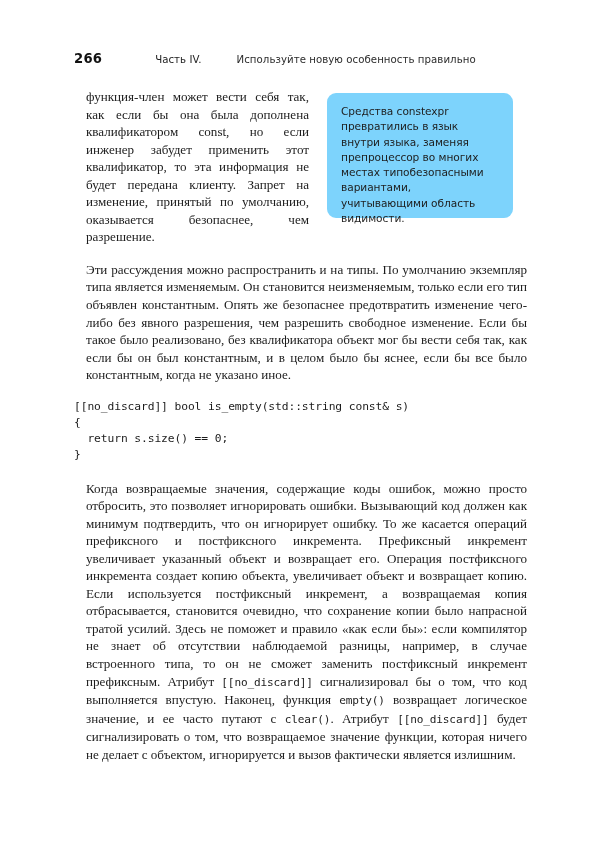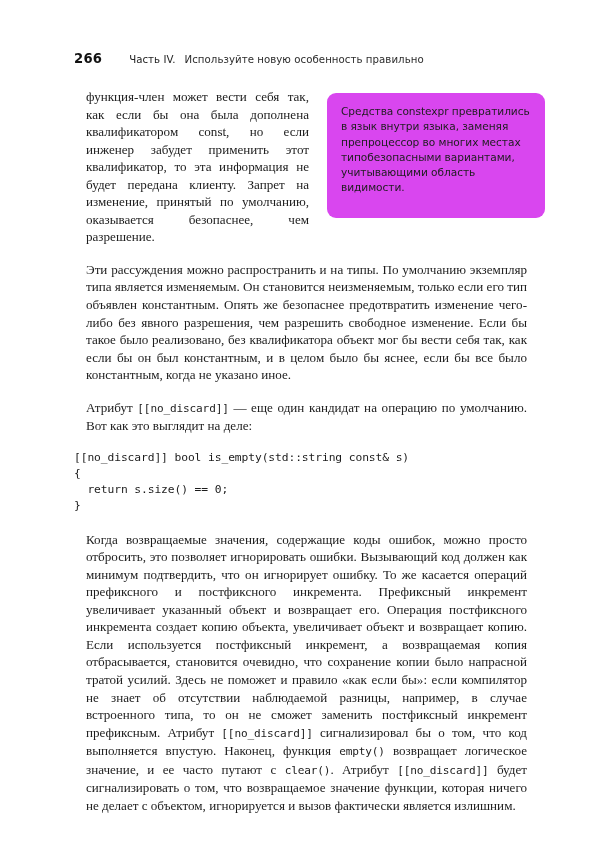--- a/index.html
+++ b/index.html
@@ -29,20 +29,21 @@
     position: absolute;
     left: 74px;
     top: 51px;
     width: 470px;
     white-space: nowrap;
     font-family: "DejaVu Sans", sans-serif;
     font-size: 10.2px;
     color: #232323;
     display: flex;
     align-items: baseline;
+    gap: 26px;
   }
   .runhead .folio {
     font-weight: bold;
     font-size: 13.2px;
     letter-spacing: 0.2px;
     margin-right: 27px;
     color: #111111;
   }
   .runhead .part {
     font-weight: normal;
@@ -84,24 +85,24 @@
     width: 218px;
     height: 131px;
     margin: 5px 0 8px 18px;
     shape-outside: content-box;
   }
 
   .callout {
     position: absolute;
     left: 327px;
     top: 93px;
-    width: 218px;
+    width: 186px;
     height: 125px;
     box-sizing: border-box;
-    background: #d946ef;
+    background: #7dd3fc;
     border-radius: 9px;
     padding: 11px 15px 10px 14px;
   }
   .callout-text {
     margin: 0;
     font-family: "DejaVu Sans", sans-serif;
     font-size: 10.6px;
     line-height: 15.3px;
     color: #1d1d1d;
     letter-spacing: -0.05px;
@@ -142,21 +143,20 @@
   </div>
 
   <div class="body-col">
 
     <p class="para">
       <span class="sidebar-float"></span><span>функция-член может вести себя так, как если бы она была дополнена квалификатором const, но если инженер забудет применить этот квалификатор, то эта информация не будет передана клиенту. Запрет на изменение, принятый по умолчанию, оказывается безопаснее, чем разрешение.</span>
     </p>
 
     <p class="para">Эти рассуждения можно распространить и на типы. По умолчанию экземпляр типа является изменяемым. Он становится неизменяемым, только если его тип объявлен константным. Опять же безопаснее предотвратить изменение чего-либо без явного разрешения, чем разрешить свободное изменение. Если бы такое было реализовано, без квалификатора объект мог бы вести себя так, как если бы он был константным, и в целом было бы яснее, если бы все было константным, когда не указано иное.</p>
 
-    <p class="para"><span>Атрибут <code class="mono">[[no_discard]]</code> — еще один кандидат на операцию по умолчанию. Вот как это выглядит на деле:</span></p>
 
     <pre class="code">[[no_discard]] bool is_empty(std::string const&amp; s)
 {
   return s.size() == 0;
 }</pre>
 
     <p class="para"><span>Когда возвращаемые значения, содержащие коды ошибок, можно просто отбросить, это позволяет игнорировать ошибки. Вызывающий код должен как минимум подтвердить, что он игнорирует ошибку. То же касается операций префиксного и постфиксного инкремента. Префиксный инкремент увеличивает указанный объект и возвращает его. Операция постфиксного инкремента создает копию объекта, увеличивает объект и возвращает копию. Если используется постфиксный инкремент, а возвращаемая копия отбрасывается, становится очевидно, что сохранение копии было напрасной тратой усилий. Здесь не поможет и правило «как если бы»: если компилятор не знает об отсутствии наблюдаемой разницы, например, в случае встроенного типа, то он не сможет заменить постфиксный инкремент префиксным. Атрибут <code class="mono">[[no_discard]]</code> сигнализировал бы о том, что код выполняется впустую. Наконец, функция <code class="mono">empty()</code> возвращает логическое значение, и ее часто путают с <code class="mono">clear()</code>. Атрибут <code class="mono">[[no_discard]]</code> будет сигнализировать о том, что возвращаемое значение функции, которая ничего не делает с объектом, игнорируется и вызов фактически является излишним.</span></p>
 
   </div>
 </div>

